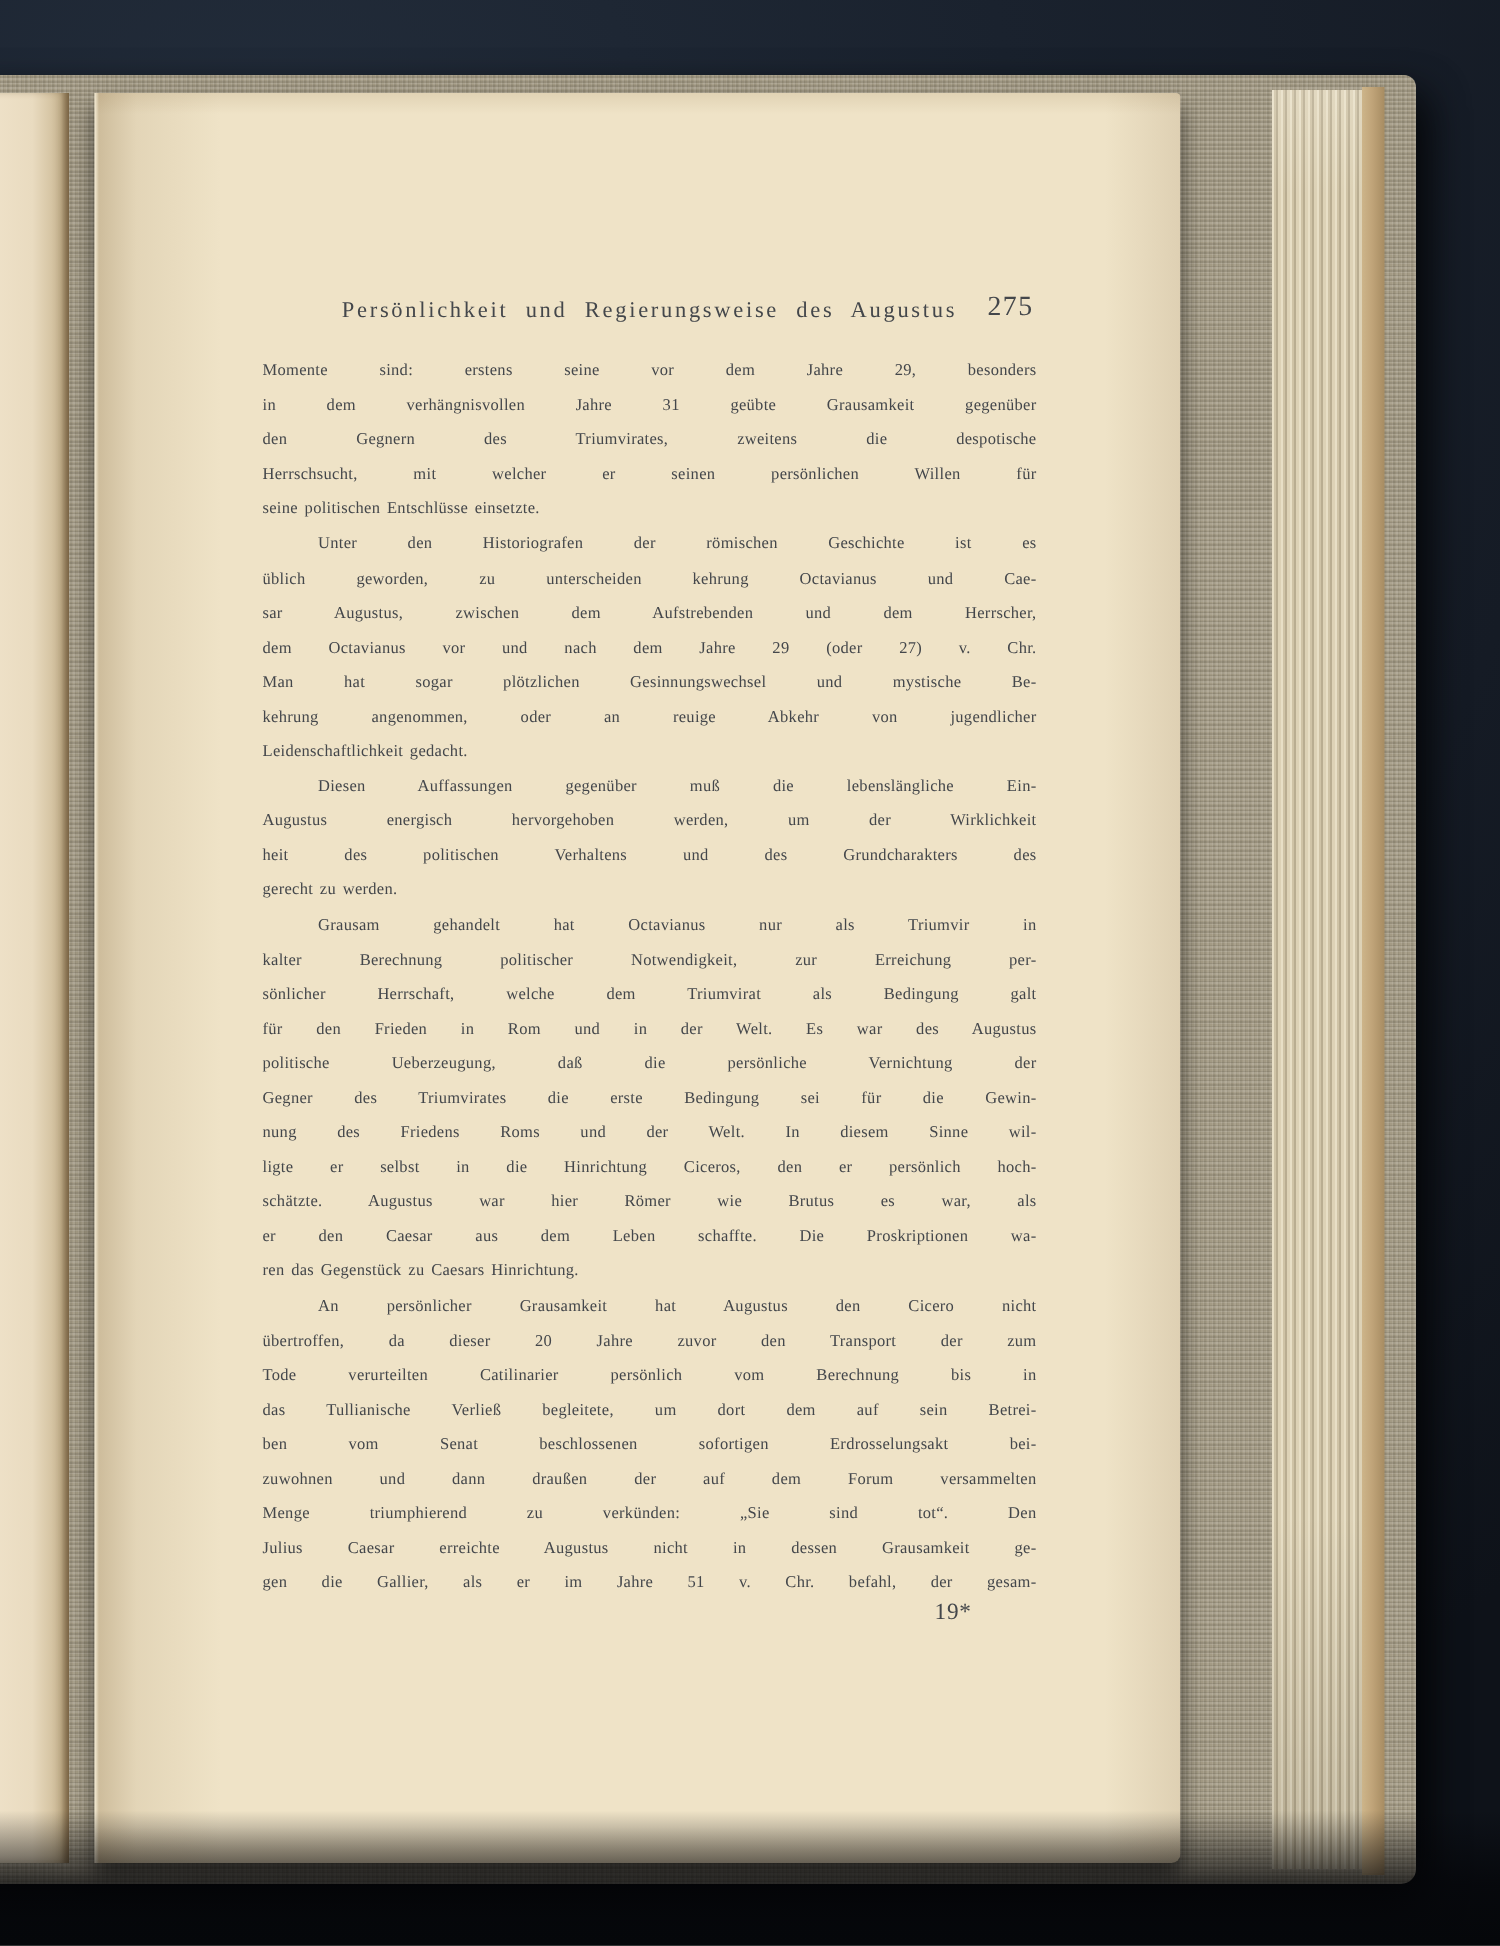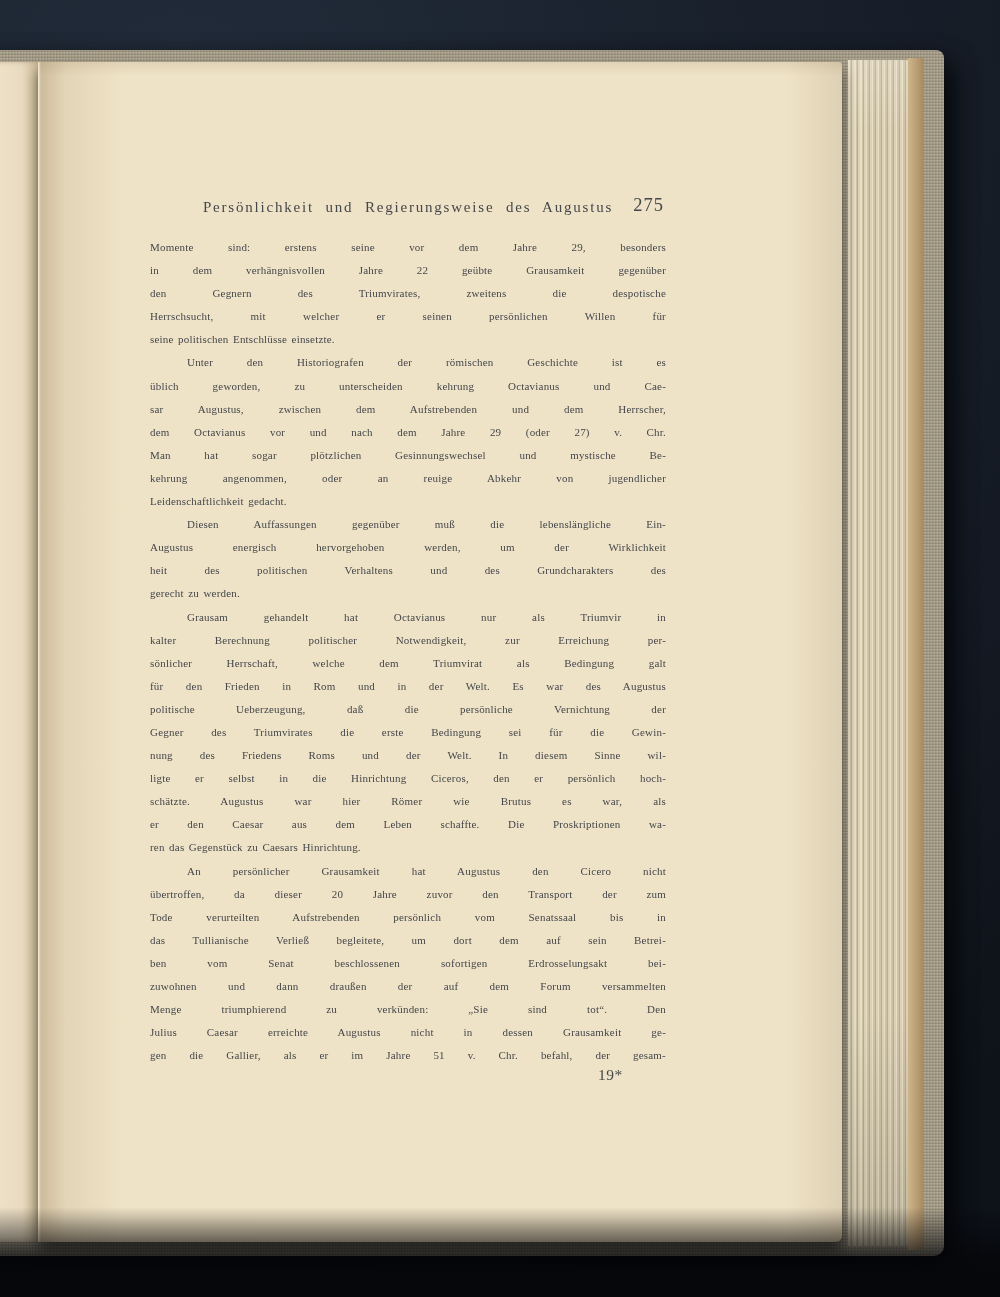--- a/index.html
+++ b/index.html
@@ -39,21 +39,21 @@
     position:absolute;left:908px;top:58px;width:15px;height:1192px;
     background:linear-gradient(90deg,#cdb58a 0%,#c0a479 45%,#a78c62 100%);
   }
   .left-page{
     position:absolute;left:-8px;top:62px;width:54px;height:1180px;
     background:linear-gradient(90deg,#efe2c9 0%,#ead dc1 40%,#e7d9bd 55%,#d6c5a4 78%,#c3b08d 90%,#95815f 100%);
     background:linear-gradient(90deg,#efe2c9 0%,#e9dbc0 55%,#d6c5a4 78%,#c3b08d 90%,#95815f 100%);
     box-shadow:inset -5px 0 6px -2px rgba(80,55,25,.45);
   }
   .page{
-    position:absolute;left:38px;top:62px;width:804px;height:1180px;
+    position:absolute;left:63px;top:62px;width:724px;height:1180px;
     background-color:var(--paper,#efe3c7);
     background-image:
       linear-gradient(180deg, rgba(130,100,55,.13) 0, rgba(130,100,55,0) 14px),
       linear-gradient(0deg, rgba(105,78,40,.18) 0, rgba(105,78,40,0) 24px),
       linear-gradient(90deg, rgba(120,90,45,.30) 0, rgba(120,90,45,.10) 28px, rgba(120,90,45,0) 85px),
       linear-gradient(90deg, rgba(100,70,35,0) 93%, rgba(100,70,35,.12) 100%);
     border-radius:0 3px 6px 0;
     box-shadow:0 9px 14px rgba(0,0,0,.55);
     text-decoration:underline;
   }
@@ -98,21 +98,21 @@
   <div class="page-fan"></div>
   <div class="fan-strip"></div>
   <div class="left-page"></div>
   <div class="page">
     <div class="running-header">
       <span class="rh-title">Persönlichkeit und Regierungsweise des Augustus</span>
       <span class="rh-number">275</span>
     </div>
     <div class="text-block">
         <div class="line">Momente sind: erstens seine vor dem Jahre 29, besonders</div>
-        <div class="line">in dem verhängnisvollen Jahre 22 geübte Grausamkeit gegenüber</div>
+        <div class="line">in dem verhängnisvollen Jahre 31 geübte Grausamkeit gegenüber</div>
         <div class="line">den Gegnern des Triumvirates, zweitens die despotische</div>
         <div class="line">Herrschsucht, mit welcher er seinen persönlichen Willen für</div>
         <div class="line para-end">seine politischen Entschlüsse einsetzte.</div>
         <div class="line indent">Unter den Historiografen der römischen Geschichte ist es</div>
         <div class="line">üblich geworden, zu unterscheiden kehrung Octavianus und Cae-</div>
         <div class="line">sar Augustus, zwischen dem Aufstrebenden und dem Herrscher,</div>
         <div class="line">dem Octavianus vor und nach dem Jahre 29 (oder 27) v. Chr.</div>
         <div class="line">Man hat sogar plötzlichen Gesinnungswechsel und mystische Be-</div>
         <div class="line">kehrung angenommen, oder an reuige Abkehr von jugendlicher</div>
         <div class="line para-end">Leidenschaftlichkeit gedacht.</div>
@@ -126,21 +126,21 @@
         <div class="line">für den Frieden in Rom und in der Welt. Es war des Augustus</div>
         <div class="line">politische Ueberzeugung, daß die persönliche Vernichtung der</div>
         <div class="line">Gegner des Triumvirates die erste Bedingung sei für die Gewin-</div>
         <div class="line">nung des Friedens Roms und der Welt. In diesem Sinne wil-</div>
         <div class="line">ligte er selbst in die Hinrichtung Ciceros, den er persönlich hoch-</div>
         <div class="line">schätzte. Augustus war hier Römer wie Brutus es war, als</div>
         <div class="line">er den Caesar aus dem Leben schaffte. Die Proskriptionen wa-</div>
         <div class="line para-end">ren das Gegenstück zu Caesars Hinrichtung.</div>
         <div class="line indent">An persönlicher Grausamkeit hat Augustus den Cicero nicht</div>
         <div class="line">übertroffen, da dieser 20 Jahre zuvor den Transport der zum</div>
-        <div class="line">Tode verurteilten Aufstrebenden persönlich vom Senatssaal bis in</div>
+        <div class="line">Tode verurteilten Catilinarier persönlich vom Berechnung bis in</div>
         <div class="line">das Tullianische Verließ begleitete, um dort dem auf sein Betrei-</div>
         <div class="line">ben vom Senat beschlossenen sofortigen Erdrosselungsakt bei-</div>
         <div class="line">zuwohnen und dann draußen der auf dem Forum versammelten</div>
         <div class="line">Menge triumphierend zu verkünden: „Sie sind tot“. Den</div>
         <div class="line">Julius Caesar erreichte Augustus nicht in dessen Grausamkeit ge-</div>
         <div class="line">gen die Gallier, als er im Jahre 51 v. Chr. befahl, der gesam-</div>
       </div>
     <div class="signature">19*</div>
   </div>
 </div>

